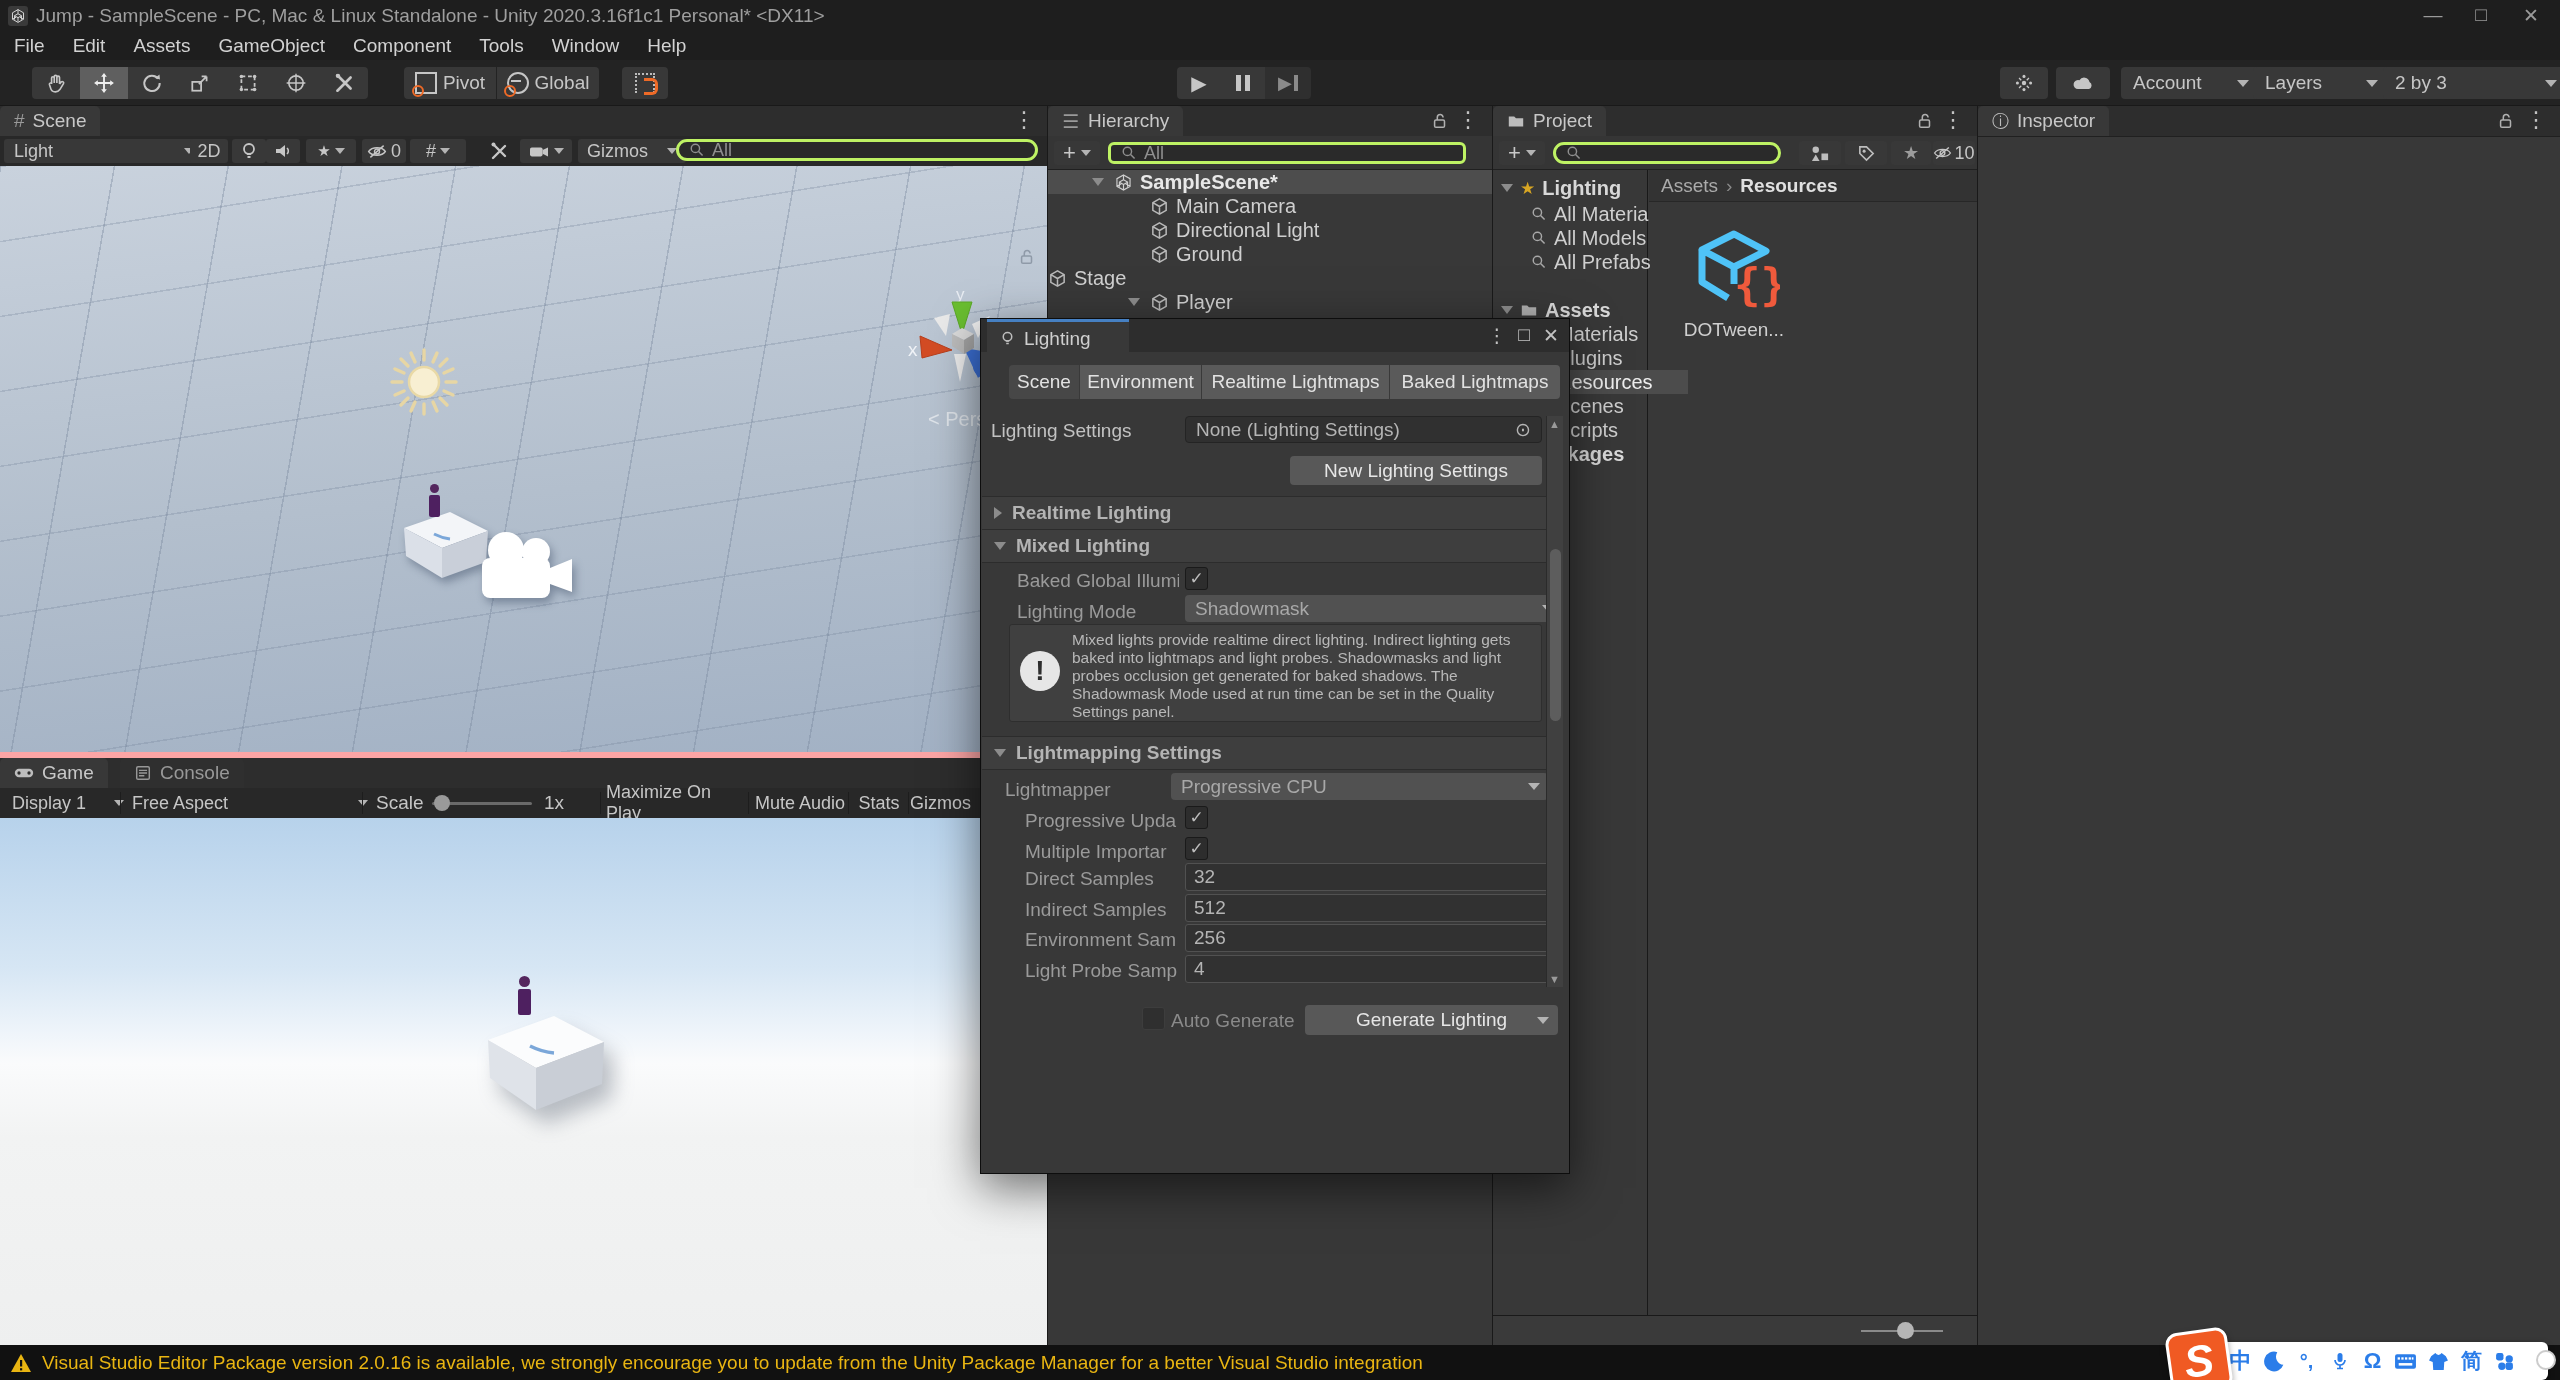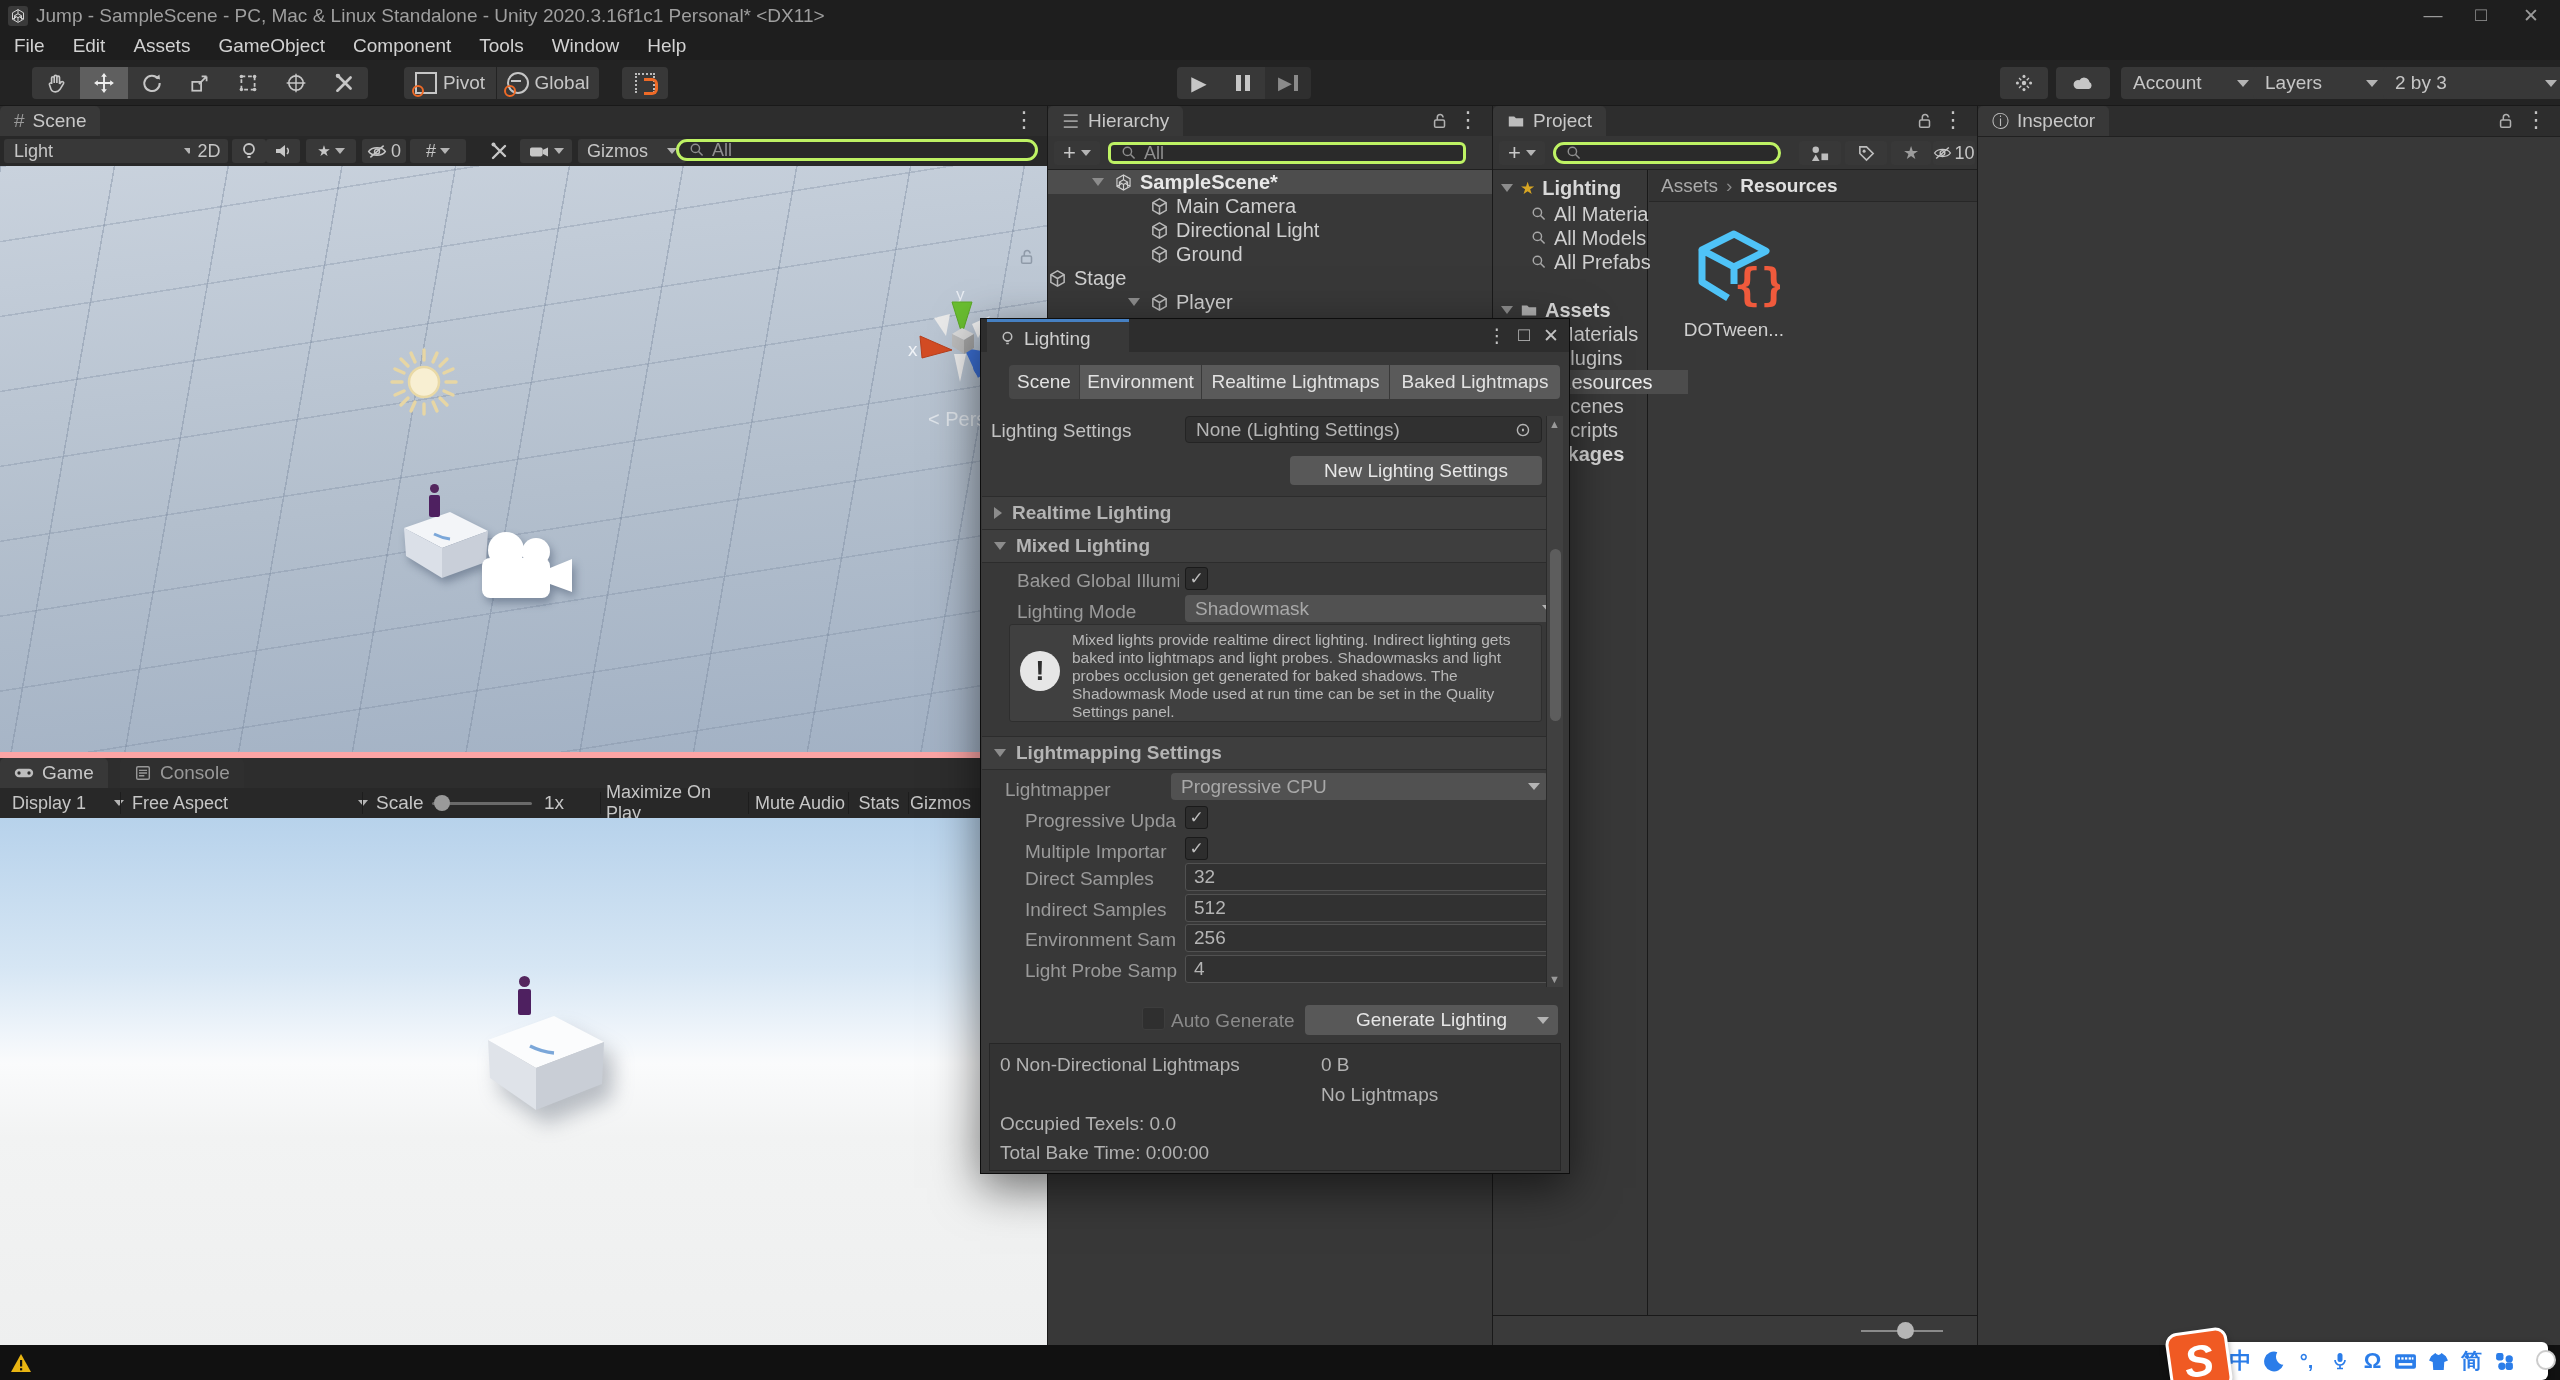--- a/index.html
+++ b/index.html
@@ -796,33 +796,27 @@
       <span class="abs" style="left:3px;top:133px;width:11px;height:172px;background:#5d5d5d;border-radius:6px"></span>
     </div>
 
     <span class="chk" style="left:161px;top:688px;background:#2f2f2f;border-color:#3d3d3d"></span>
     <span class="flabel" style="left:190px;top:691px;color:#8a8a8a">Auto Generate</span>
     <div class="lbtn" style="left:324px;top:686px;width:253px;height:30px">
       <span>Generate Lighting</span>
       <span class="caret" style="position:absolute;right:9px"></span>
     </div>
 
-    <div class="abs" style="left:8px;top:724px;width:572px;height:128px;background:#333;border:1px solid #262626">
-      <span class="abs" style="left:10px;top:10px;color:#b2b2b2">0 Non-Directional Lightmaps</span>
-      <span class="abs" style="left:331px;top:10px;color:#b2b2b2">0 B</span>
-      <span class="abs" style="left:331px;top:40px;color:#b2b2b2">No Lightmaps</span>
-      <span class="abs" style="left:10px;top:69px;color:#b2b2b2">Occupied Texels: 0.0</span>
-      <span class="abs" style="left:10px;top:98px;color:#b2b2b2">Total Bake Time: 0:00:00</span>
-    </div>
   </div>
 
   <div id="statusbar">
     <svg width="22" height="20">
         <use href="#i-warn"></use>
       </svg>
+    <span style="color:#e9b512">Visual Studio Editor Package version 2.0.16 is available, we strongly encourage you to update from the Unity Package Manager for a better Visual Studio integration</span>
   </div>
 
   <div id="ime" style="left:2168px;top:1326px;width:392px;height:54px">
     <div class="abs flex" style="left:48px;top:16px;width:332px;height:38px;background:#fff;border-radius:6px;box-shadow:0 2px 6px rgba(0,0,0,.4);padding-left:8px">
       <span class="ime-ic">中</span>
       <span class="ime-ic">
           <svg width="22" height="22" style="color:#2b7de9">
             <use href="#i-moon"></use>
           </svg>
         </span>

